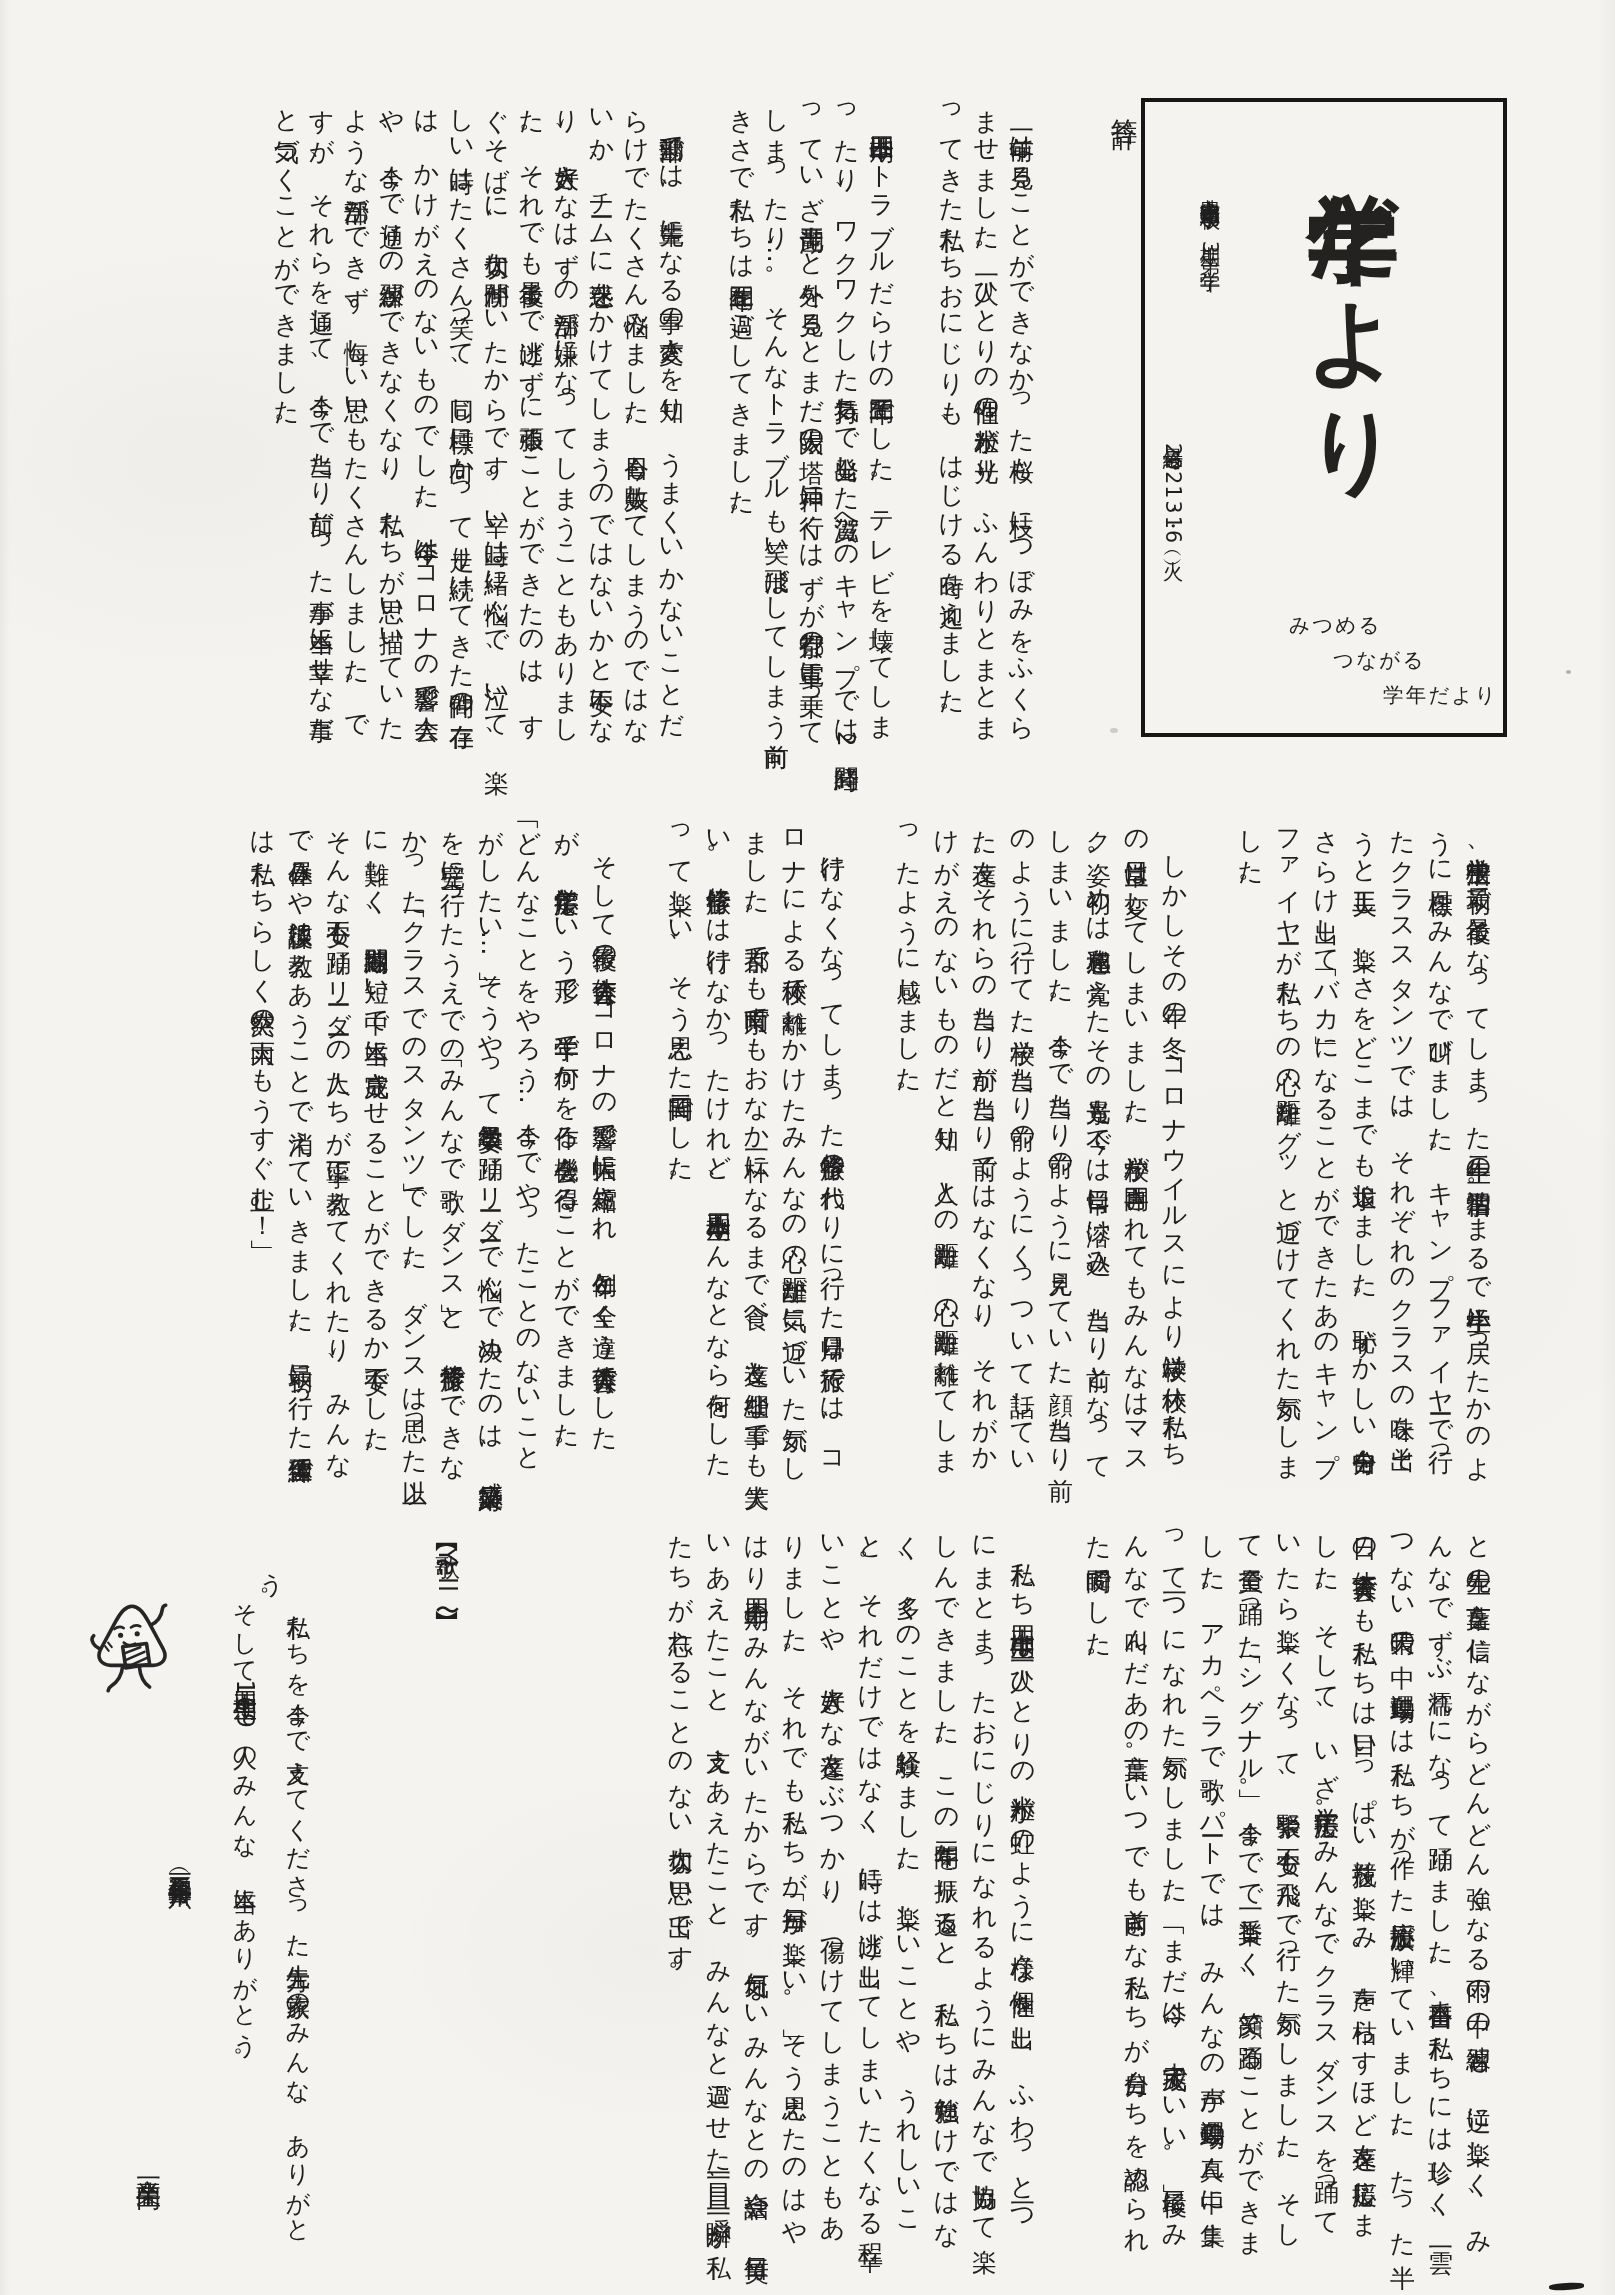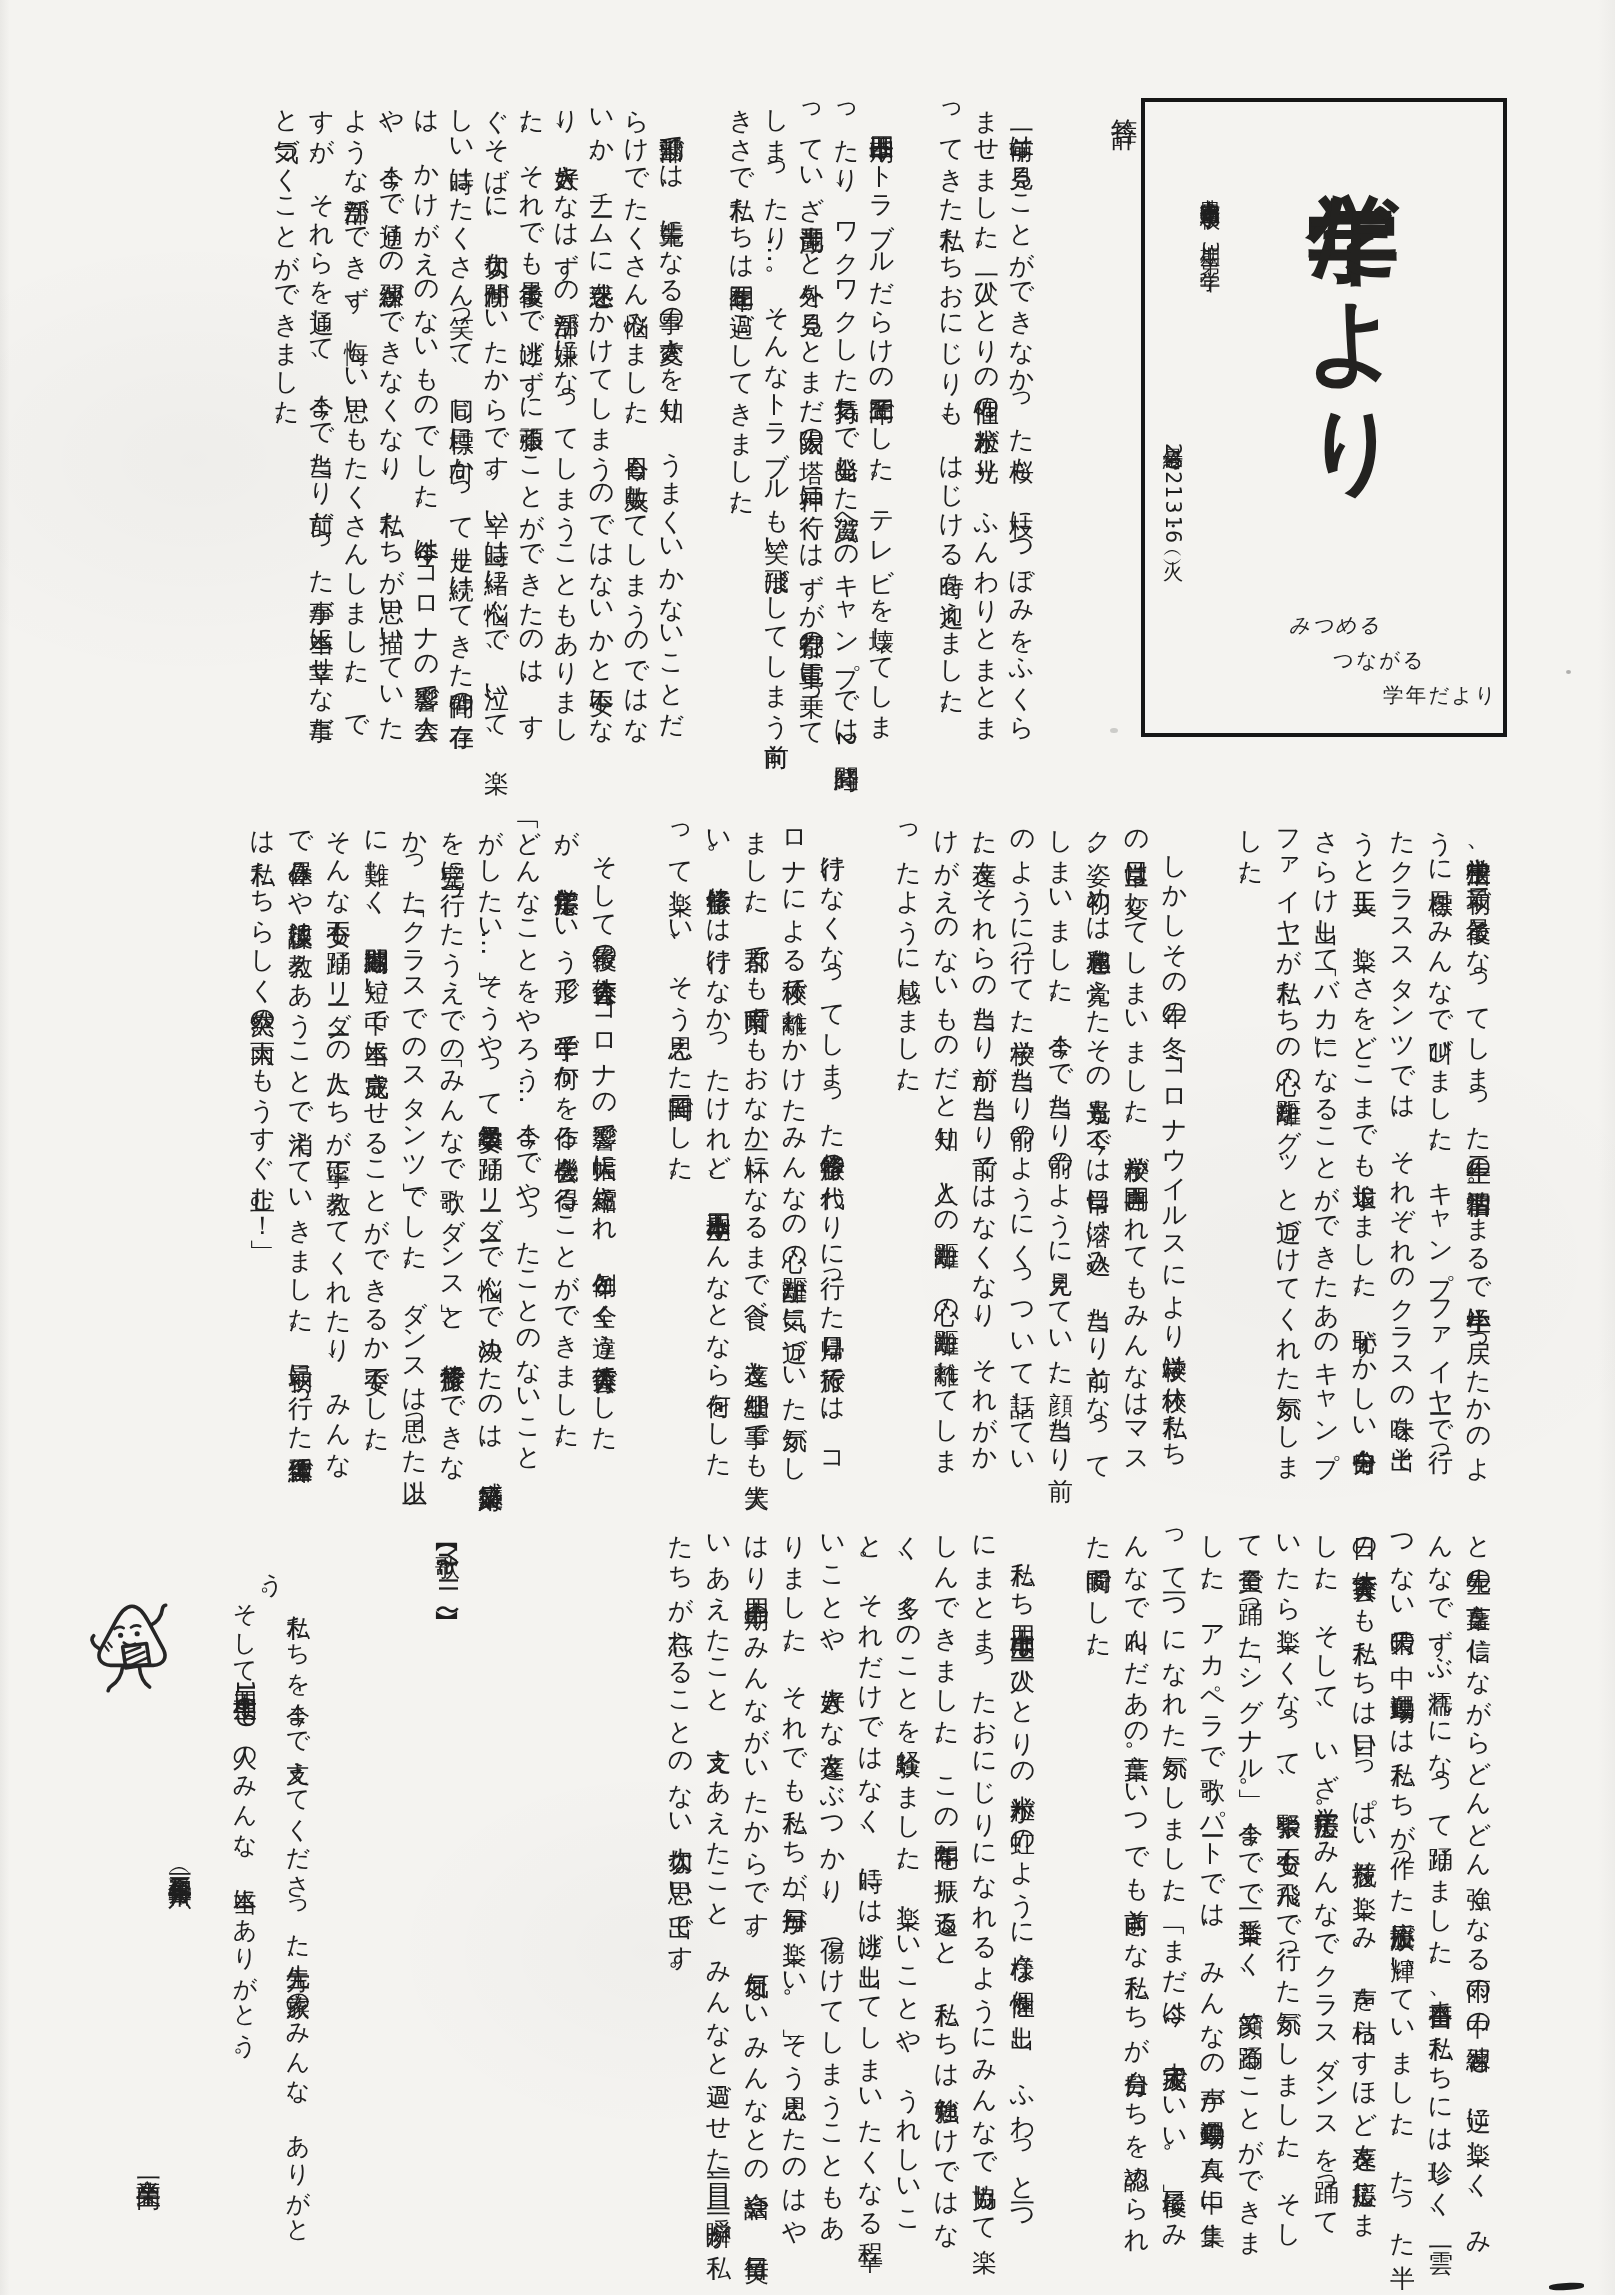--- a/index.html
+++ b/index.html
@@ -22,21 +22,21 @@
   #band3{left:501px;top:1518px;width:996px;height:730px;font-size:25px;line-height:38px;letter-spacing:2.2px;}
   #band3 p + p{margin-block-start:38px;}
   #band3 p:first-child{text-indent:0;}
   #toji-label{left:1106px;top:97px;font-size:27px;letter-spacing:4.3px;}
   #masthead{position:absolute;left:1141px;top:98px;width:366px;height:639px;border:4.9px solid #161616;box-sizing:border-box;}
   #mast-title{left:160px;top:16px;font-size:92px;line-height:97px;letter-spacing:4.3px;
     font-family:"DejaVu Serif","Liberation Serif",serif;font-weight:bold;color:#232220;}
   #mast-school{left:51px;top:81px;font-size:20.5px;letter-spacing:1.1px;}
   #mast-issue{left:14px;top:330px;font-size:20.5px;letter-spacing:1.1px;}
   .slogan{position:absolute;font-size:20.5px;letter-spacing:2.2px;}
-  #slogan-1{left:144px;top:509px;font-style:italic;}
+  #slogan-1{left:144px;top:509px;}
   #slogan-2{left:188px;top:544px;font-family:Liberation Mono, monospace;}
   #slogan-3{left:238px;top:579px;}
   #song-line{left:431px;top:1535px;font-size:25px;letter-spacing:1.1px;}
   #thanks{left:229px;top:1556px;width:82px;height:702px;font-size:24px;line-height:26.5px;letter-spacing:1.3px;}
   #thanks p{margin:0;}
   #thanks-line1{text-indent:1.7em;}
   #thanks-line2{text-indent:1.3em;}
   #date-line{left:164px;top:1858px;font-size:24px;letter-spacing:0.5px;}
   #signature{left:132px;top:2159px;font-size:25px;letter-spacing:2.2px;}
   #onigiri{position:absolute;left:90px;top:1599px;width:84px;height:114px;}

